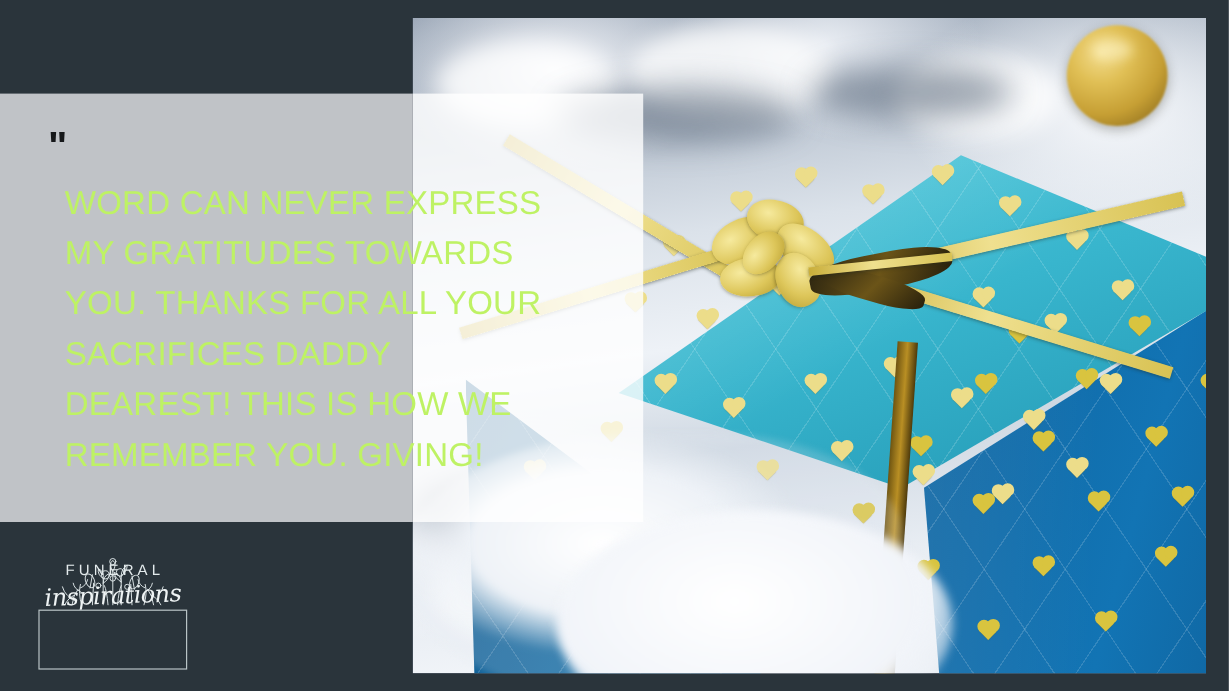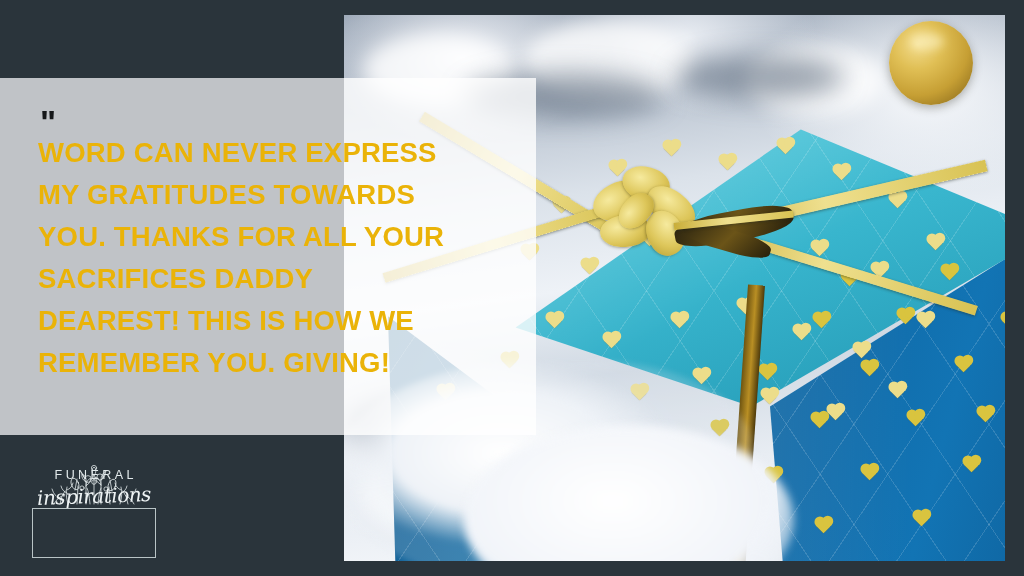--- a/index.html
+++ b/index.html
@@ -230,30 +230,30 @@
     font-size: 34px;
     font-weight: 700;
     line-height: 0.6;
     color: #16181a;
     letter-spacing: -1px;
     margin-left: 2px;
     display: block;
     height: 20px;
   }
   .quote-text {
-    margin: 0;
+    margin: 16px;
     padding: 0;
     font-family: "Liberation Sans", sans-serif;
     font-size: 27.5px;
     line-height: 42px;
     letter-spacing: 0.2px;
-    color: #eab308;
+    color: #bef264;
     text-transform: uppercase;
     white-space: pre-line;
-    font-weight: 700;
+    font-weight: 400;
   }
 
   
   .logo {
     position: absolute;
     left: 32px;
     top: 462px;
     width: 124px;
     height: 96px;
   }

